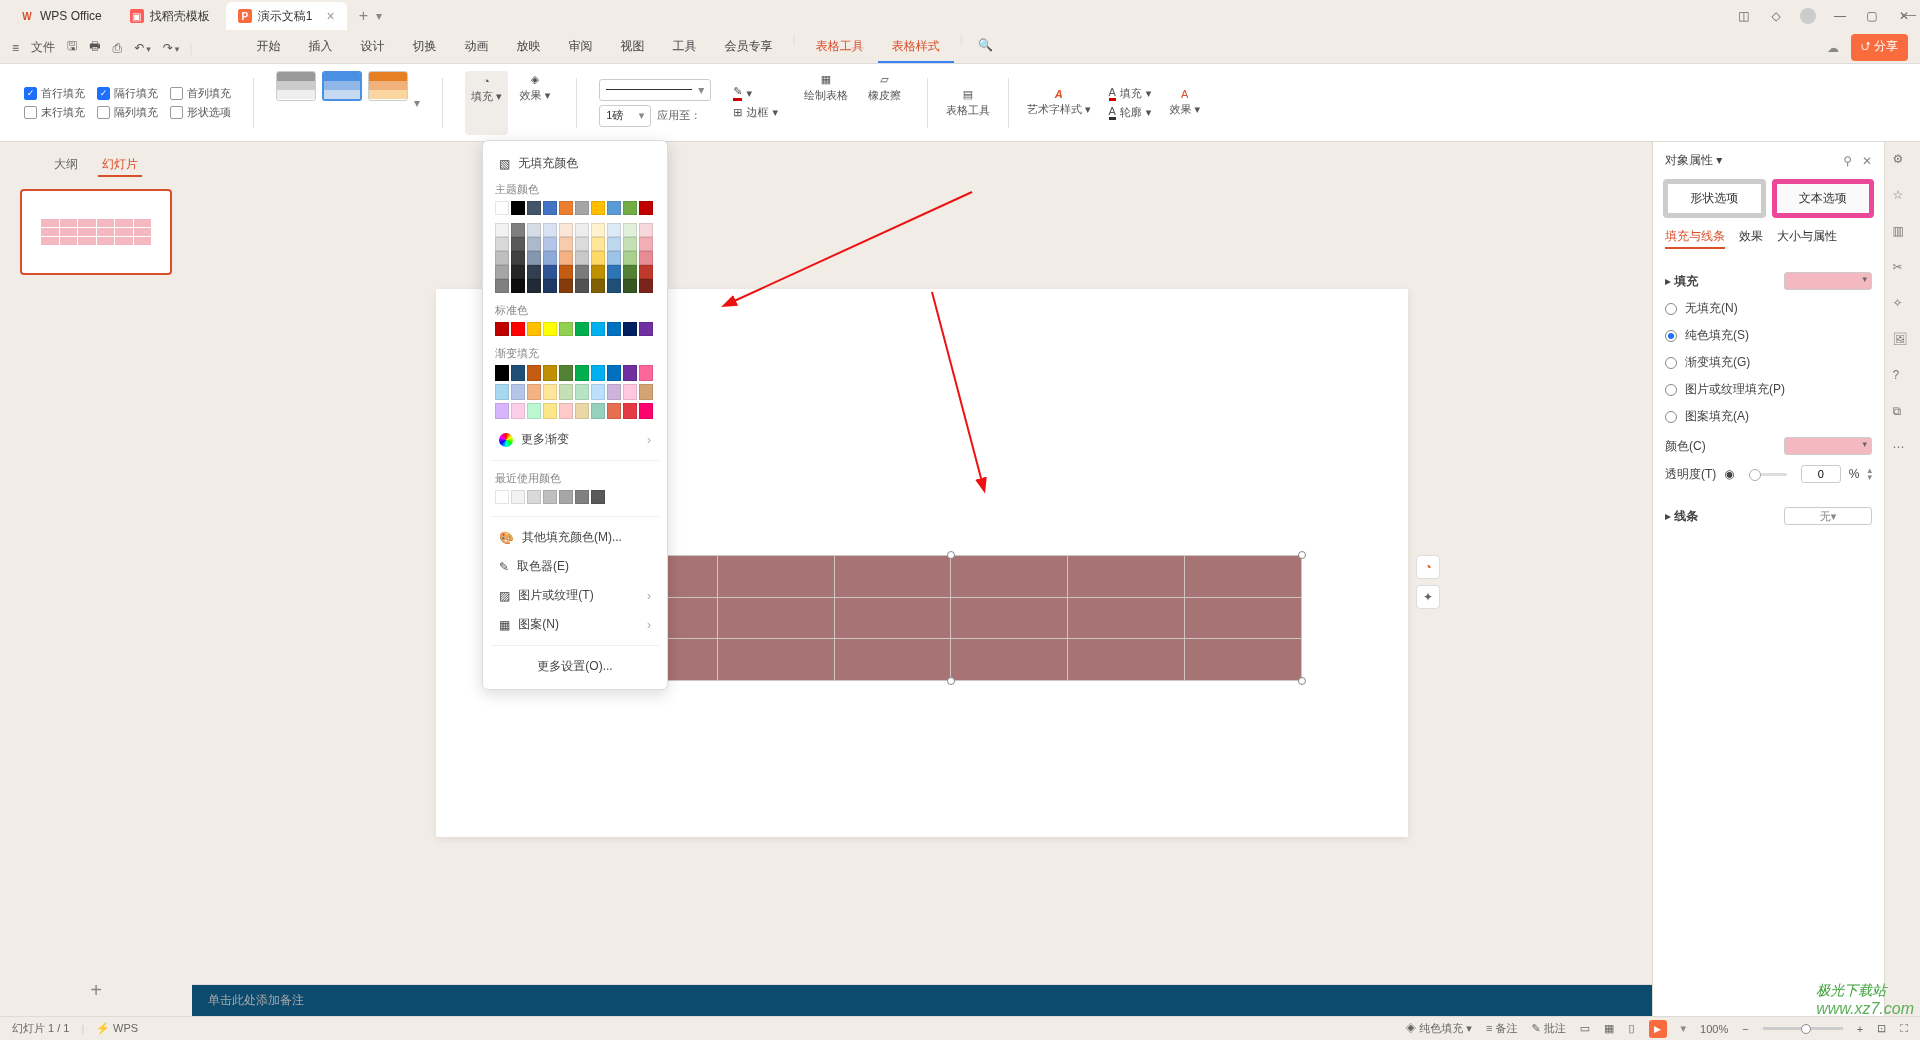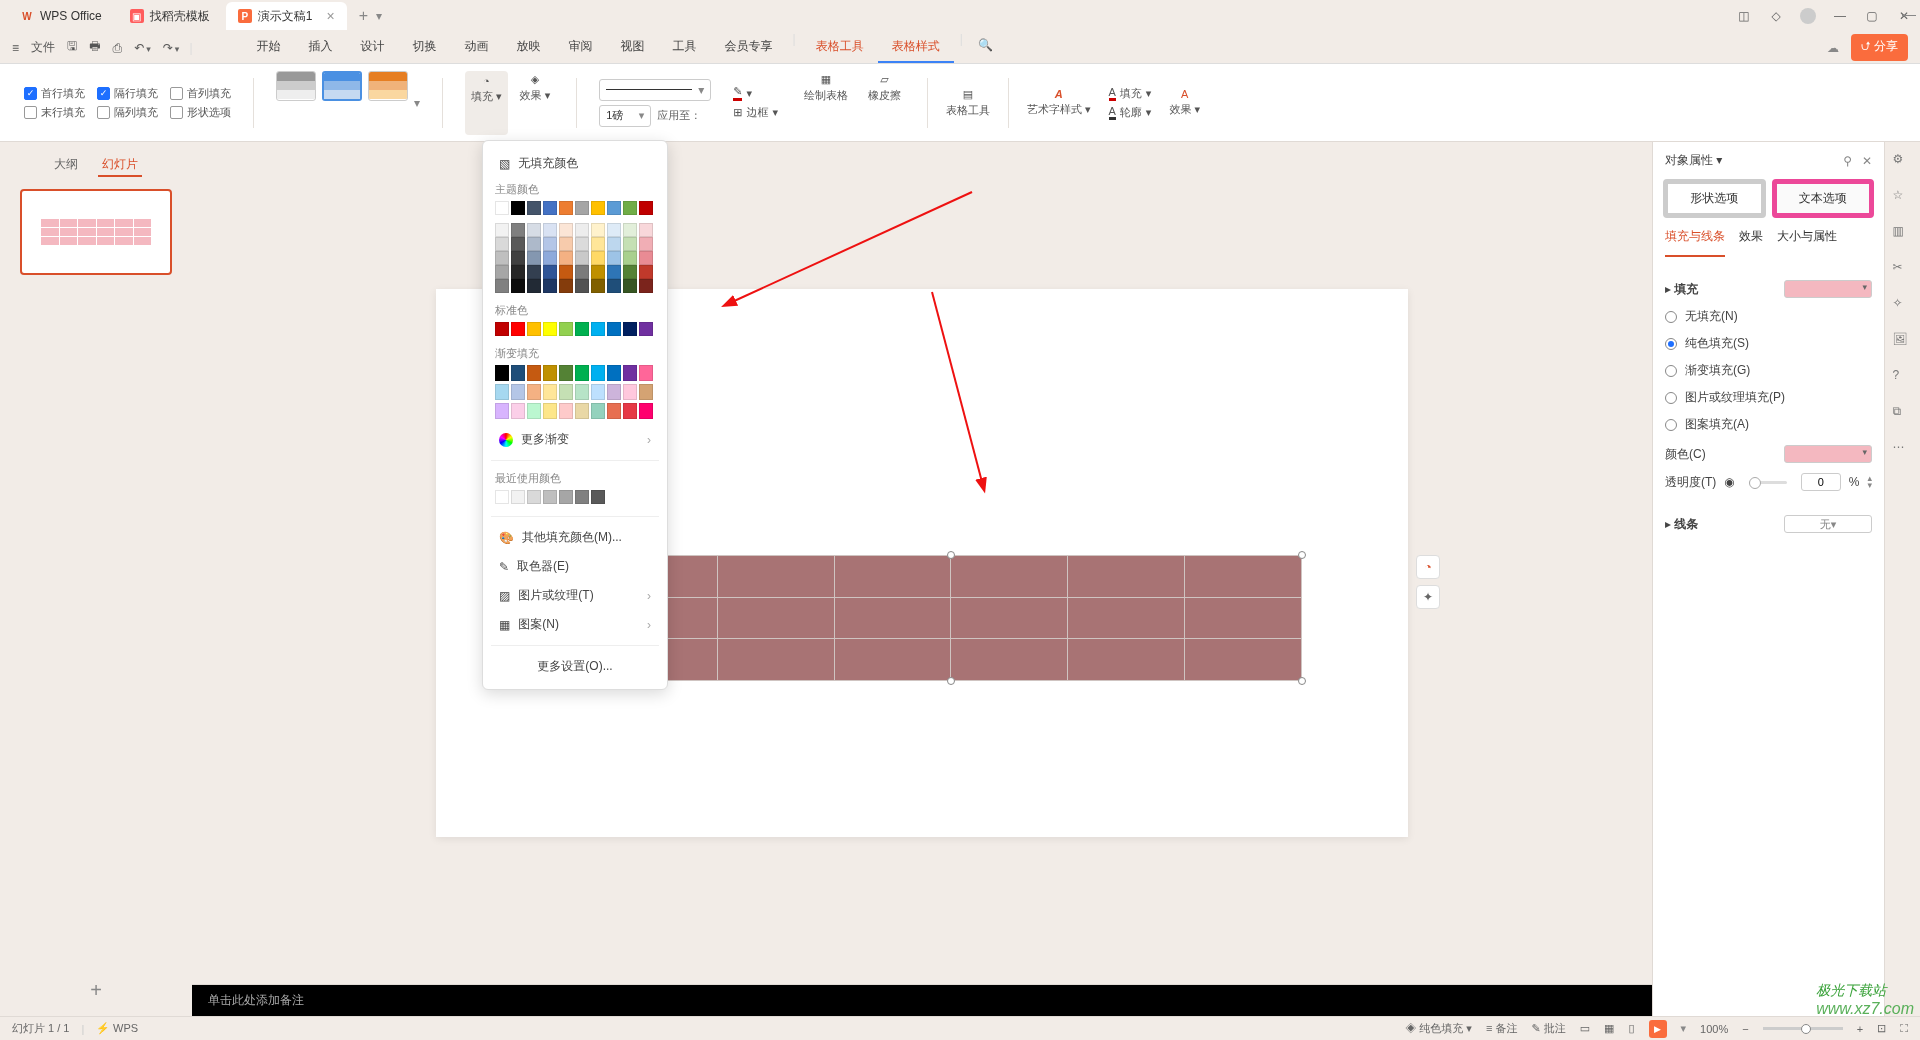--- a/index.html
+++ b/index.html
@@ -53,40 +53,40 @@
 .canvas { flex: 1; display: flex; align-items: center; justify-content: center; position: relative; }
 .slide { width: 972px; height: 548px; background: #fff; box-shadow: 0 2px 8px rgba(0,0,0,0.08); position: relative; }
 .sel-table { position: absolute; left: 164px; top: 266px; width: 702px; height: 126px; }
 .sel-table table { width: 100%; height: 100%; border-collapse: collapse; }
 .sel-table td { border: 1px solid #cfc4c1; background: #a87374; }
 .handle { position: absolute; width: 8px; height: 8px; border: 1px solid #888; background: #fff; border-radius: 50%; }
 .h-tl { left: -4px; top: -4px; } .h-tr { right: -4px; top: -4px; } .h-bl { left: -4px; bottom: -4px; } .h-br { right: -4px; bottom: -4px; }
 .h-tc { left: 50%; top: -4px; margin-left: -4px; } .h-bc { left: 50%; bottom: -4px; margin-left: -4px; }
 .float-tools { position: absolute; right: -32px; top: 266px; display: flex; flex-direction: column; gap: 6px; }
 .ft-btn { width: 24px; height: 24px; border: 1px solid #ddd; border-radius: 4px; background: #fff; display: flex; align-items: center; justify-content: center; color: #d94f2a; font-size: 12px; }
-.notes-bar { height: 32px; border-top: 1px solid #e0dad5; padding: 0 16px; display: flex; align-items: center; color: #aaa; font-size: 12px; background:#000000; }
+.notes-bar { height: 32px; border-top: 1px solid #e0dad5; padding: 0 16px; display: flex; align-items: center; color: #aaa; font-size: 12px; background:#0c4a6e; }
 
 .dropdown { position: absolute; left: 482px; top: 140px; width: 186px; background: #fff; border: 1px solid #ddd; border-radius: 6px; box-shadow: 0 4px 16px rgba(0,0,0,0.15); padding: 8px; z-index: 100; }
 .dd-item { display: flex; align-items: center; gap: 8px; padding: 6px 8px; font-size: 12px; color: #444; border-radius: 4px; }
 .dd-section { font-size: 11px; color: #888; padding: 4px 4px 2px; }
 .color-grid { display: grid; grid-template-columns: repeat(10, 14px); gap: 2px; padding: 2px 4px 6px; }
 .color-sw { width: 14px; height: 14px; border: 1px solid rgba(0,0,0,0.1); }
 .dd-sep { height: 1px; background: #eee; margin: 6px 0; }
 .dd-arrow { margin-left: auto; color: #aaa; }
 
 .arrow-red { position: absolute; pointer-events: none; }
 
 .right-panel { width: 232px; background: #fff; border-left: 1px solid #e0dad5; display: flex; flex-direction: column; }
 .rp-head { display: flex; align-items: center; justify-content: space-between; padding: 10px 12px; font-size: 12px; color: #444; }
 .rp-close { display: flex; gap: 10px; color: #888; }
 .rp-tabs { display: flex; gap: 6px; padding: 0 10px; }
 .rp-tab { flex: 1; text-align: center; padding: 6px 0; border: 5px solid #ec4899; border-radius: 4px; font-size: 12px; background: #fafafa; }
 .rp-tab.active { background: #fff; border-color: #ccc; color: #333; font-weight: 500; }
 .rp-sub { display: flex; gap: 14px; padding: 10px 12px; font-size: 12px; }
-.rp-sub span.active { color: #d94f2a; border-bottom: 2px solid #d94f2a; padding-bottom: 10px; }
+.rp-sub span.active { color: #d94f2a; border-bottom: 2px solid #d94f2a; padding-bottom: 2px; }
 .rp-body { padding: 8px 12px; font-size: 12px; color: #444; }
 .rp-row { display: flex; align-items: center; gap: 8px; padding: 5px 0; }
 .radio { width: 12px; height: 12px; border: 1px solid #888; border-radius: 50%; display: inline-flex; align-items: center; justify-content: center; }
 .radio.on::after { content: ""; width: 6px; height: 6px; background: #1e6fff; border-radius: 50%; }
 .color-box { width: 88px; height: 18px; border: 1px solid #ccc; border-radius: 3px; background: #f4b8c0; margin-left: auto; position: relative; }
 .color-box::after { content: "▾"; position: absolute; right: 4px; top: 1px; font-size: 9px; color: #666; }
 .slider { flex: 1; height: 3px; background: #ddd; border-radius: 2px; position: relative; margin: 0 6px; }
 .slider::after { content: ""; position: absolute; left: 0; top: -4px; width: 10px; height: 10px; border: 1px solid #aaa; background: #fff; border-radius: 50%; }
 .pct-in { width: 40px; height: 18px; border: 1px solid #ccc; border-radius: 3px; text-align: center; font-size: 11px; }
 .line-sel2 { width: 88px; height: 18px; border: 1px solid #ccc; border-radius: 3px; margin-left: auto; display: flex; align-items: center; justify-content: center; font-size: 11px; color: #888; }

